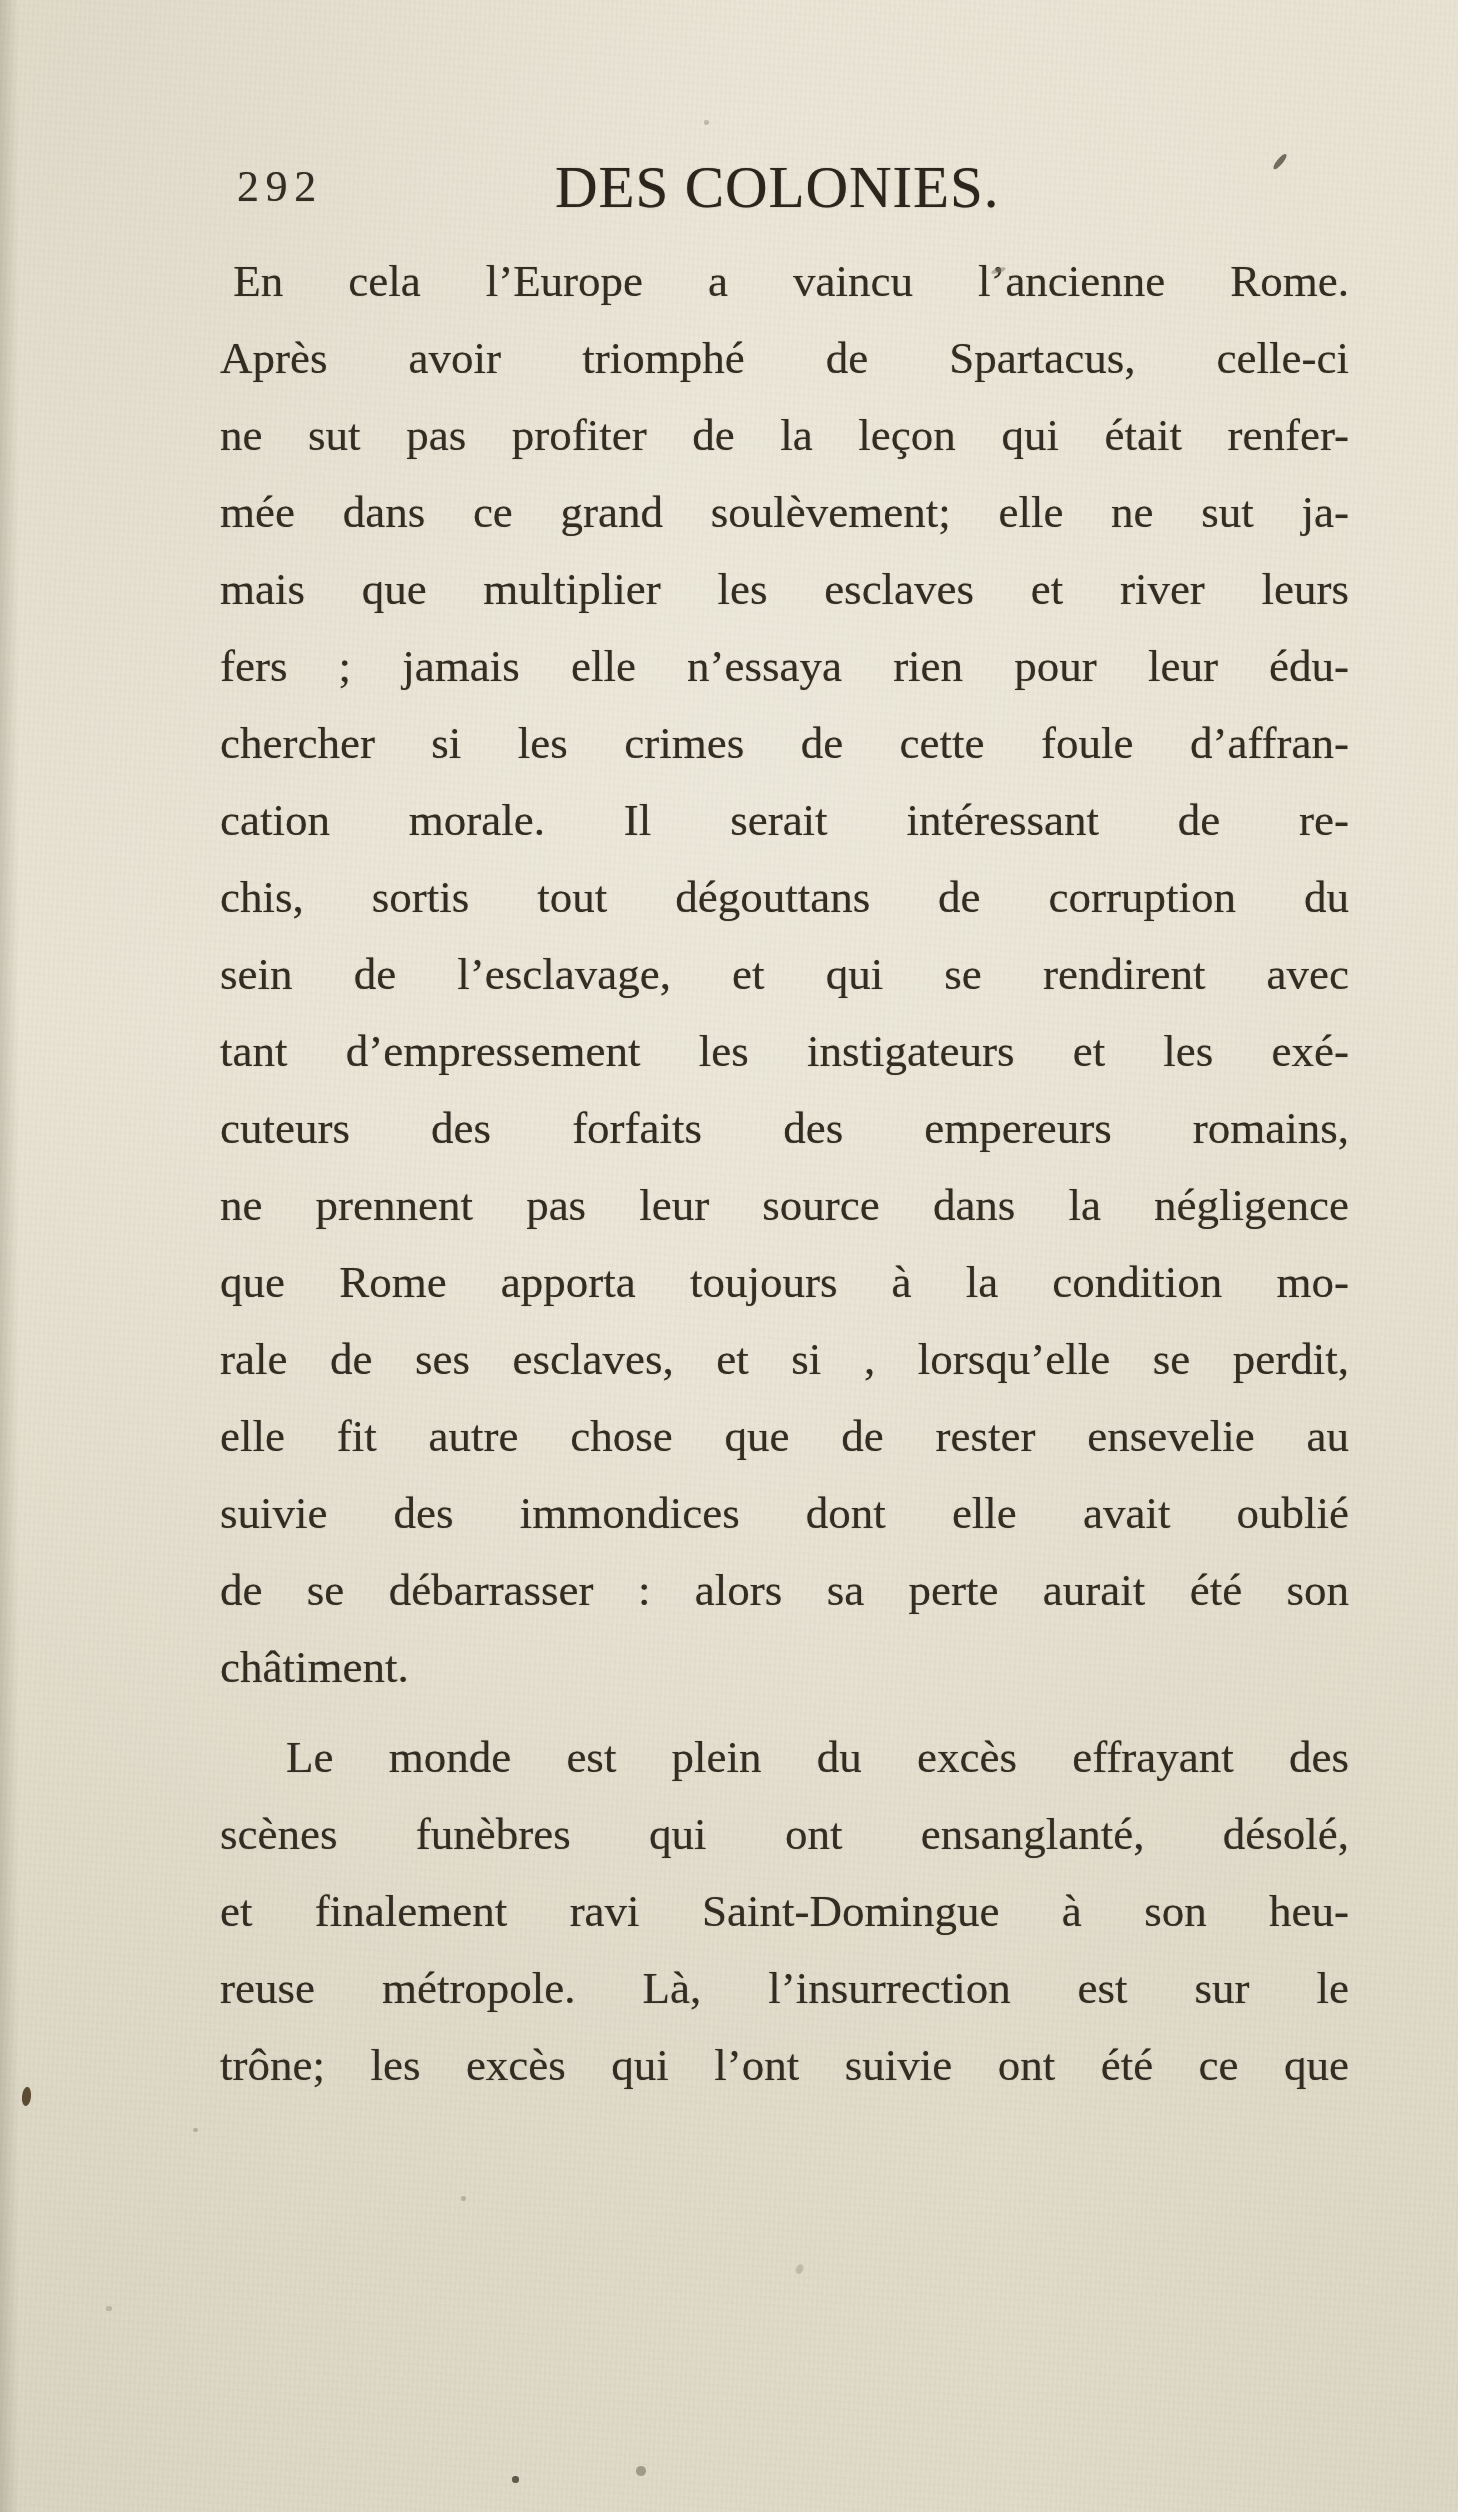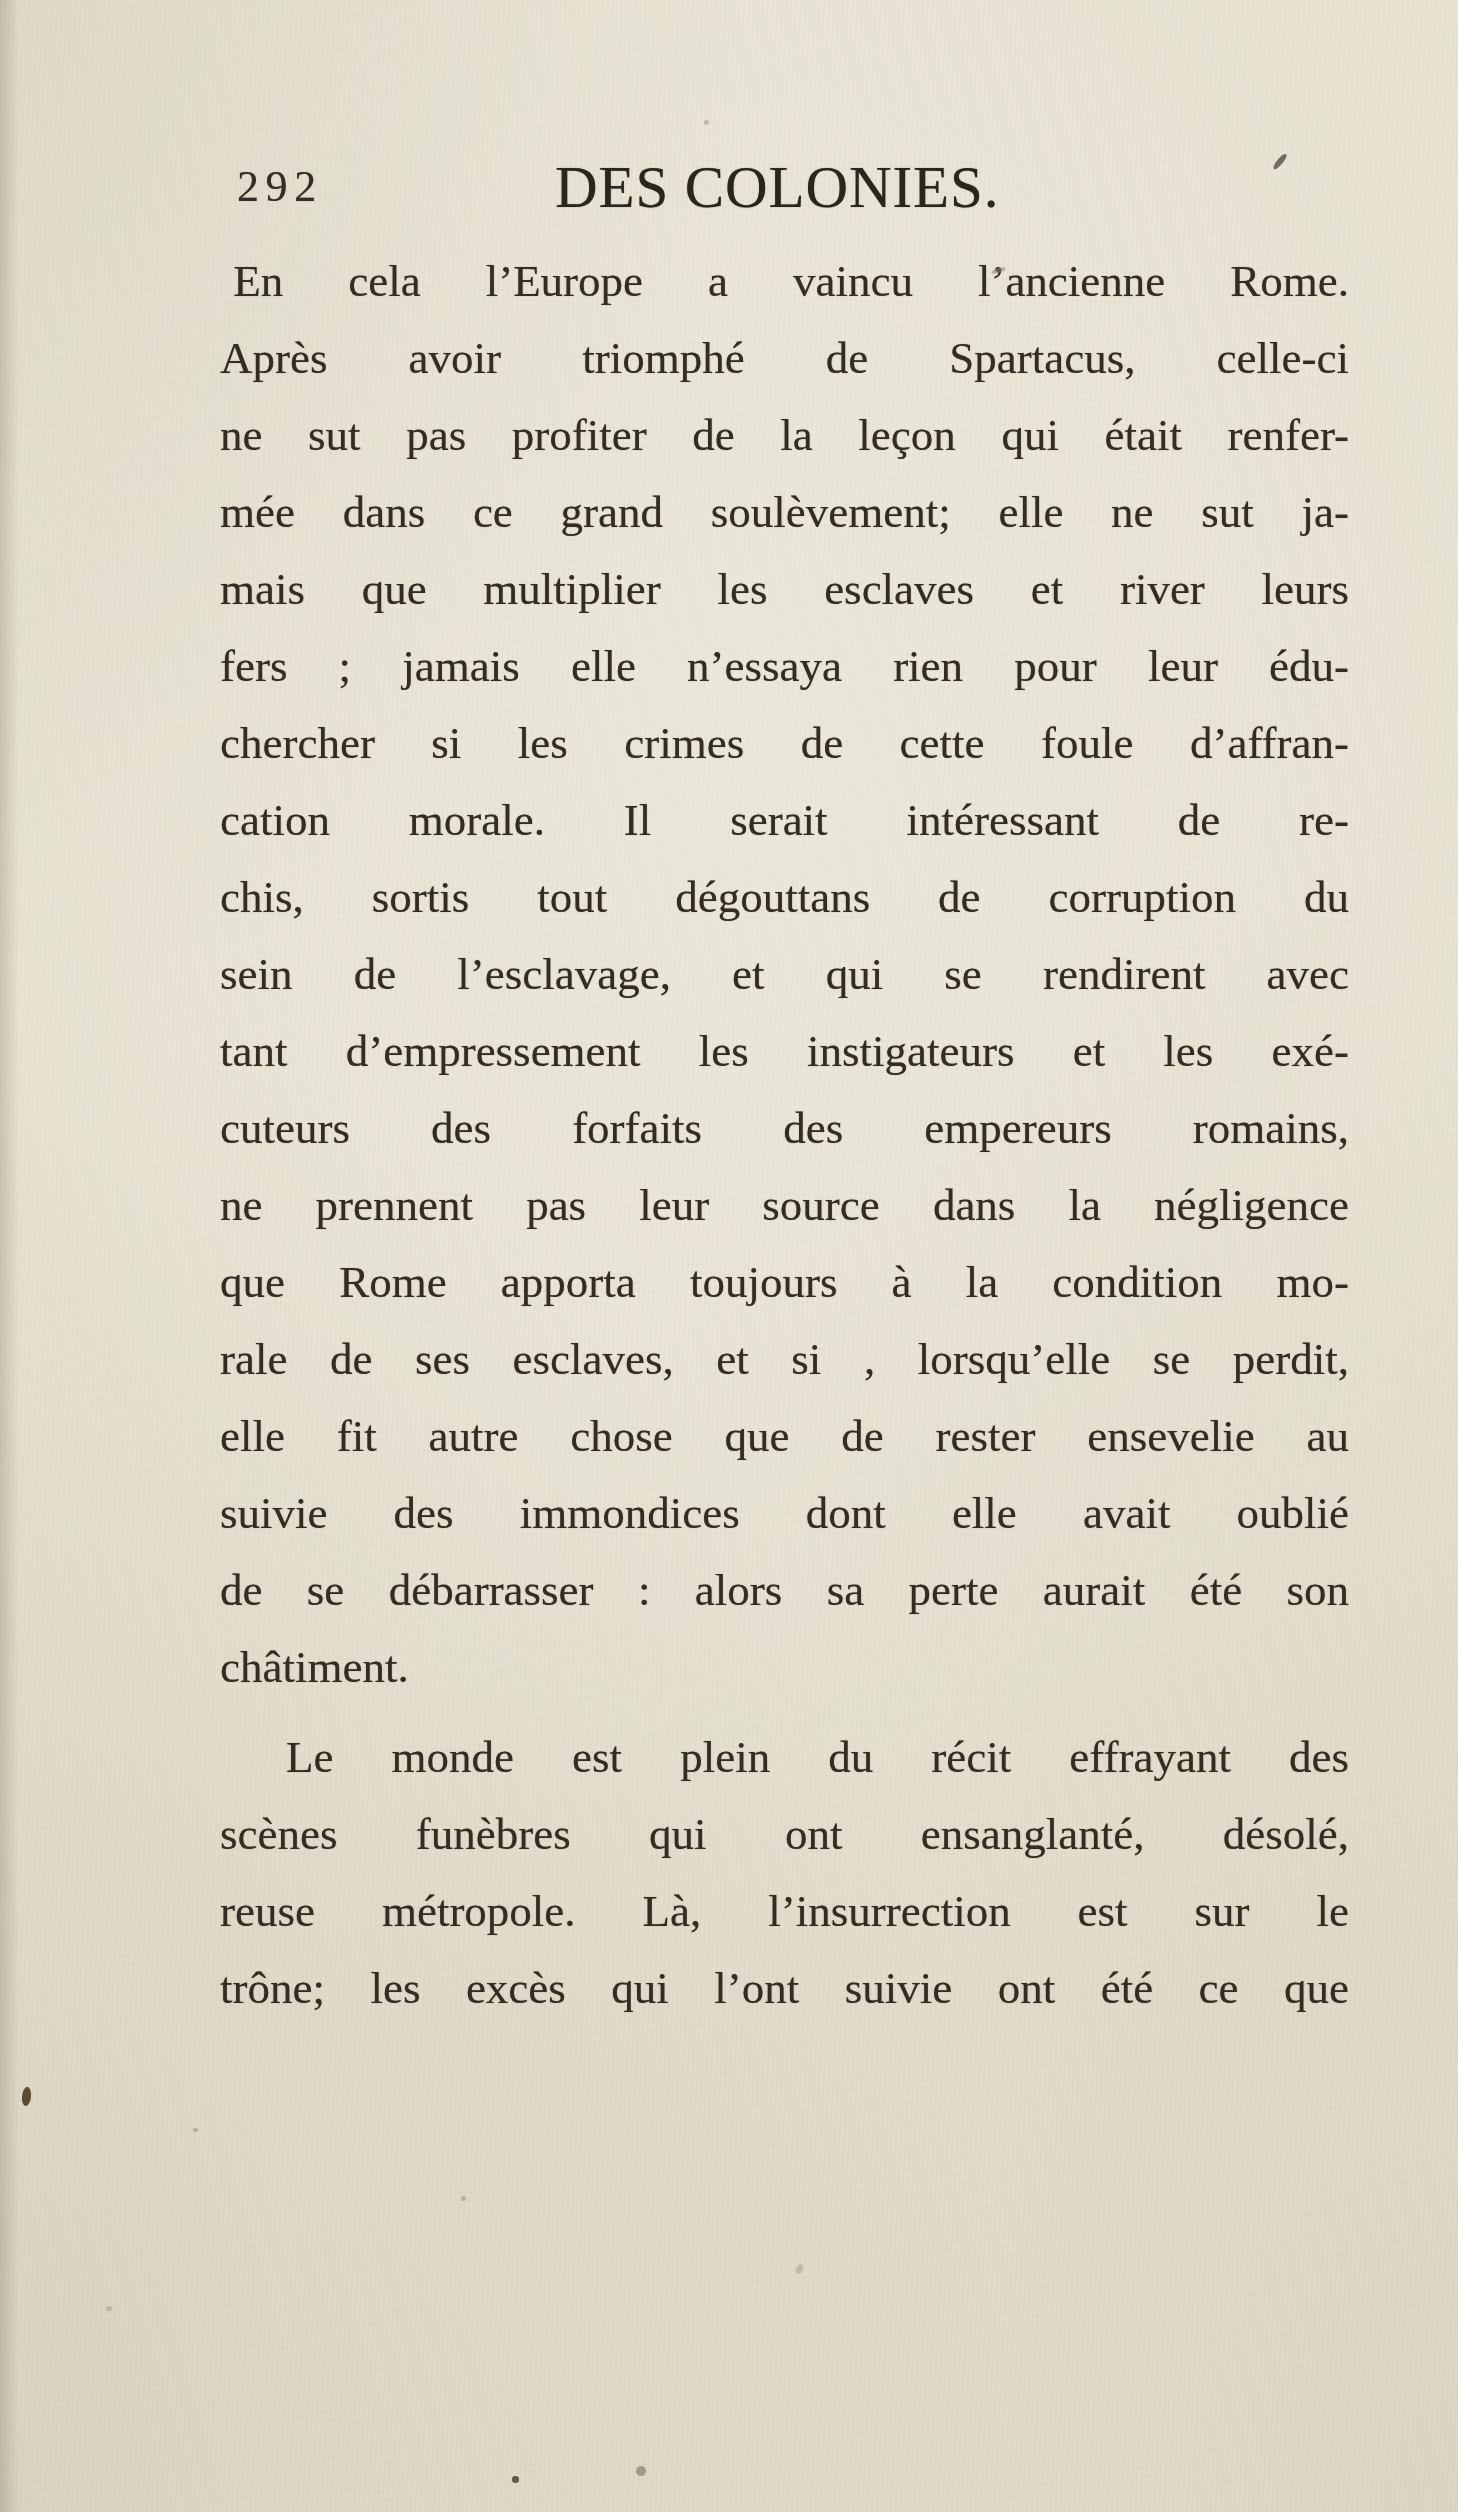--- a/index.html
+++ b/index.html
@@ -84,22 +84,23 @@
         <div class="tl">cuteurs des forfaits des empereurs romains,</div>
         <div class="tl">ne prennent pas leur source dans la négligence</div>
         <div class="tl">que Rome apporta toujours à la condition mo-</div>
         <div class="tl">rale de ses esclaves, et si , lorsqu’elle se perdit,</div>
         <div class="tl">elle fit autre chose que de rester ensevelie au</div>
         <div class="tl">suivie des immondices dont elle avait oublié</div>
         <div class="tl">de se débarrasser : alors sa perte aurait été son</div>
         <div class="tl last">châtiment.</div>
       </div>
       <div class="para">
-        <div class="tl" style="padding-left: 66px;">Le monde est plein du récit effrayant des</div>
+        <div class="tl" style="padding-left: 66px;">Le monde est plein du excès effrayant des</div>
         <div class="tl">scènes funèbres qui ont ensanglanté, désolé,</div>
+        <div class="tl">et finalement ravi Saint-Domingue à son heu-</div>
         <div class="tl">reuse métropole. Là, l’insurrection est sur le</div>
         <div class="tl">trône; les excès qui l’ont suivie ont été ce que</div>
       </div>
     </main>
 
   <div id="artifacts">
       <div class="speck" style="left: 1277px; top: 152px; width: 5.7px; height: 19px; background: rgb(74, 68, 55); opacity: 0.75; border-radius: 50%; transform: rotate(40deg);"></div>
       <div class="speck" style="left: 991px; top: 268px; width: 15px; height: 4.7px; background: rgb(138, 130, 115); opacity: 0.55; border-radius: 50%; transform: rotate(-18deg);"></div>
       <div class="speck" style="left: 22px; top: 2087px; width: 8.5px; height: 19px; background: rgb(79, 59, 34); opacity: 0.9; border-radius: 50%; transform: rotate(6deg);"></div>
       <div class="speck" style="left: 512px; top: 2476px; width: 6.6px; height: 6.6px; background: rgb(63, 58, 45); opacity: 0.8; border-radius: 50%; transform: rotate(0deg);"></div>

